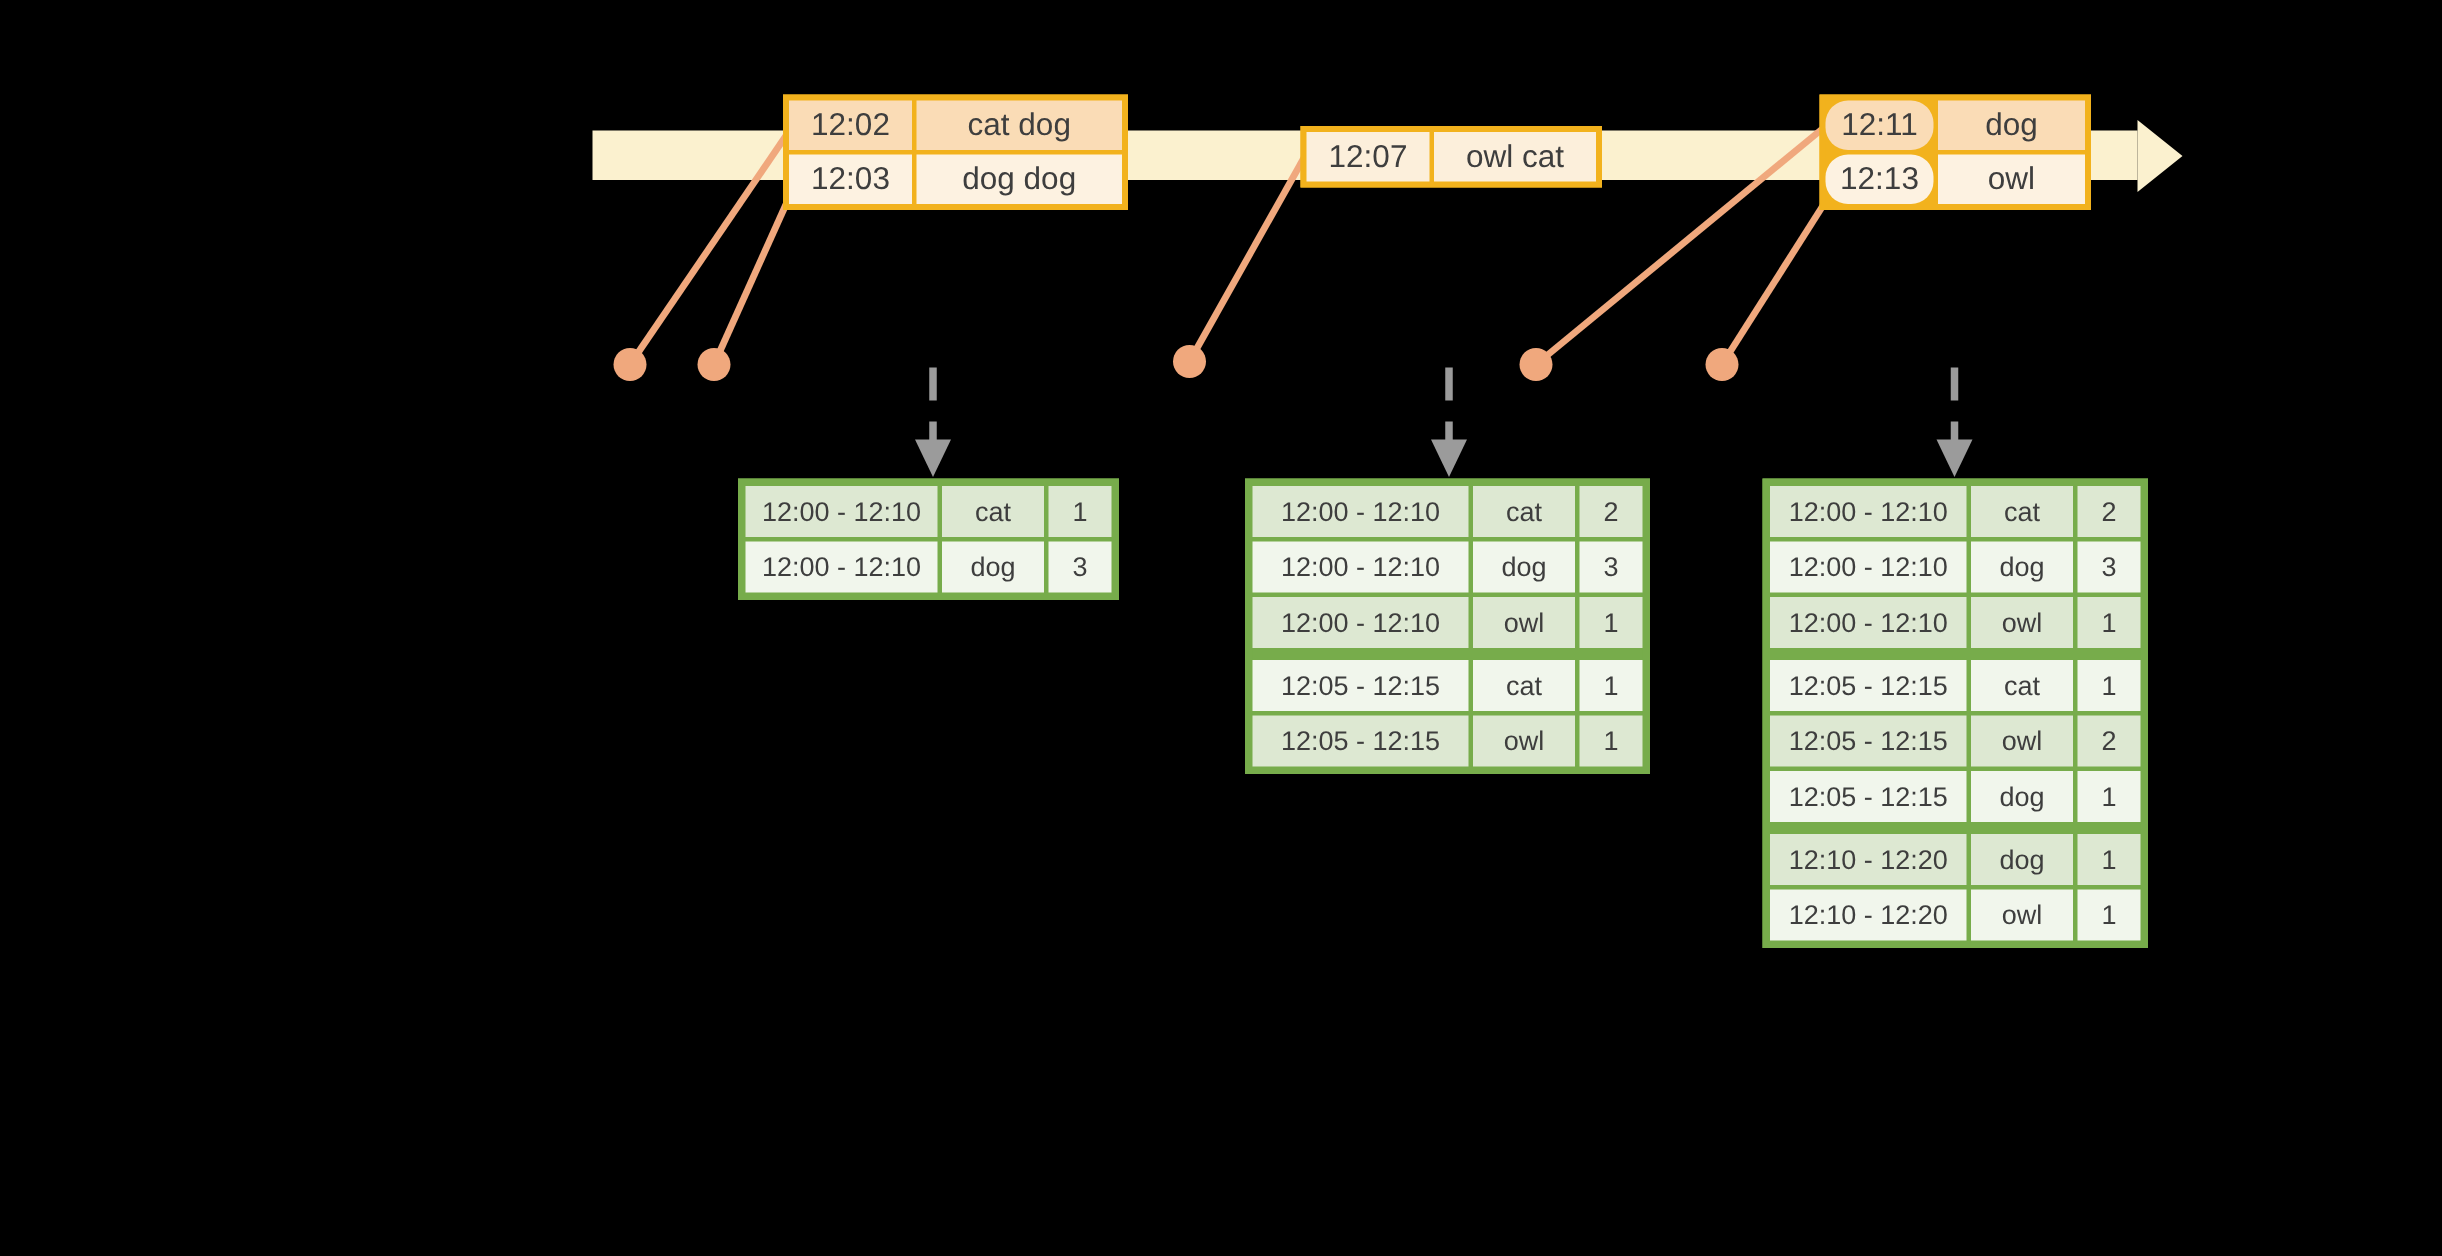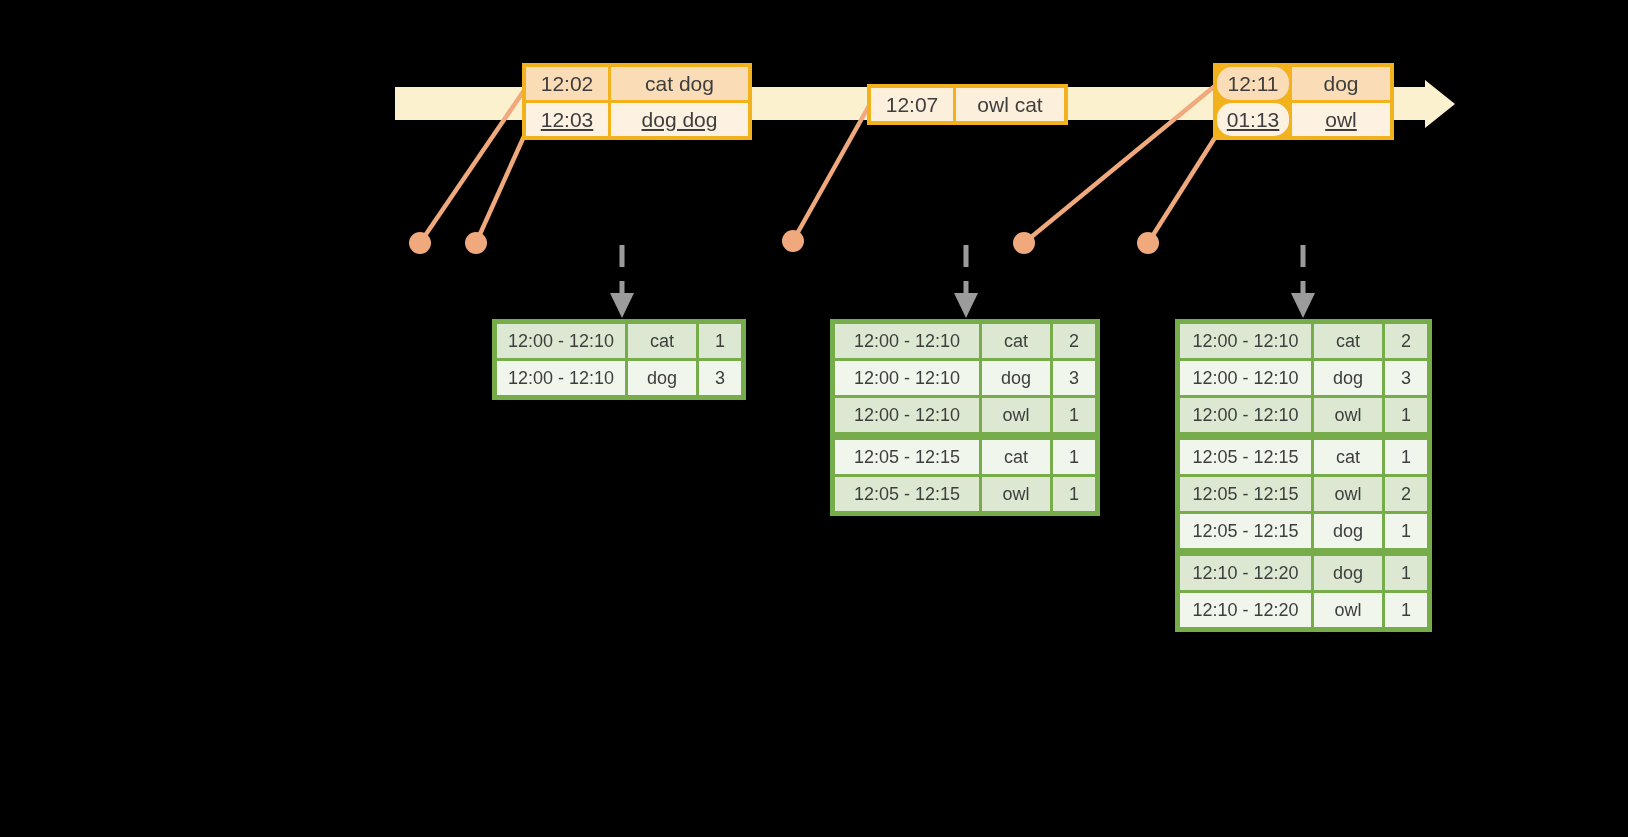--- a/index.html
+++ b/index.html
@@ -27,21 +27,21 @@
   
   .etable { position:absolute; box-sizing:border-box; border:4px solid var(--event-border);
     background:var(--event-border); display:flex; flex-direction:column; font-size:21px; }
   .erow { display:flex; }
   .erow + .erow { margin-top:3px; }
   .ecell { height:33px; display:flex; align-items:center; justify-content:center; }
   .etime { width:82px; flex:none; }
   .etable.narrow .etime { width:72px;border-radius:15px; }
   .ewords { flex:1; margin-left:3px; }
   .edark  .ecell { background:var(--event-row-dark); }
-  .elight .ecell { background:var(--event-row-light);text-decoration:underline; }
+  .elight .ecell { background:var(--event-row-light); }
   .emid   .ecell { background:var(--event-row-mid); }
   
   .gtable { position:absolute; box-sizing:border-box; border:5px solid var(--result-border);
     background:var(--result-border); display:flex; flex-direction:column; font-size:18px; }
   .grow { display:flex; }
   .grow + .grow { margin-top:3px; }
   .grow.group-start { margin-top:8px; }
   .gcell { height:34px; display:flex; align-items:center; justify-content:center; }
   .gwin { flex:1; }
   .gword { width:68px; flex:none; margin-left:3px; }
@@ -99,21 +99,21 @@
       <div class="ecell ewords">owl cat</div>
     </div>
   </div>
 
   <div class="etable narrow" style="left:1213px; top:63px; width:181px;">
     <div class="erow edark">
       <div class="ecell etime">12:11</div>
       <div class="ecell ewords">dog</div>
     </div>
     <div class="erow elight">
-      <div class="ecell etime">01:13</div>
+      <div class="ecell etime">12:13</div>
       <div class="ecell ewords">owl</div>
     </div>
   </div>
 
   <div class="gtable" style="left:492px; top:319px; width:254px;">
     <div class="grow">
       <div class="gcell gwin">12:00 - 12:10</div>
       <div class="gcell gword">cat</div>
       <div class="gcell gcnt">1</div>
     </div>

